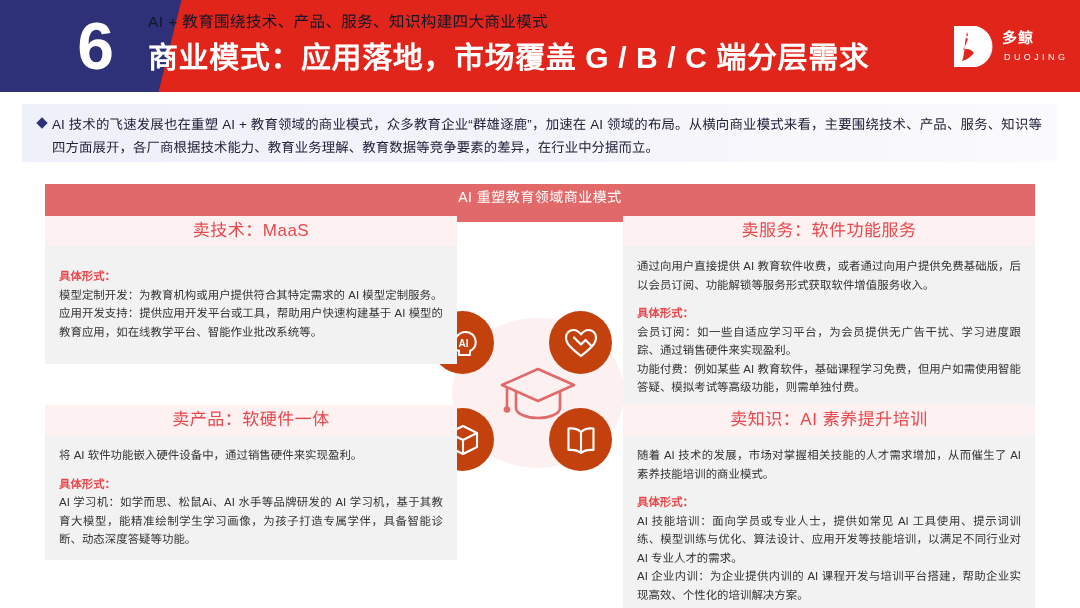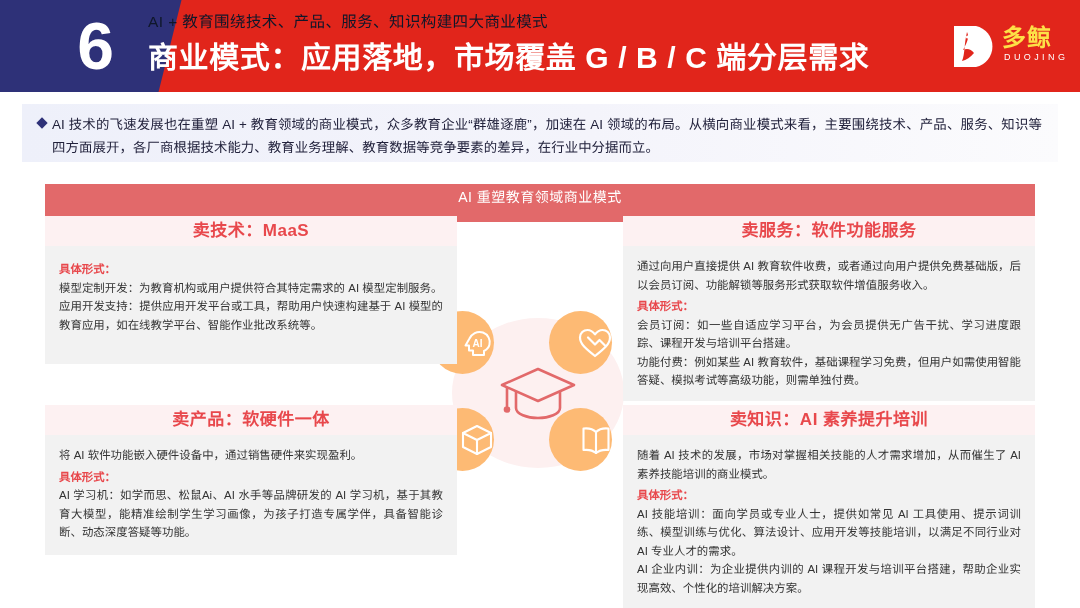--- a/index.html
+++ b/index.html
@@ -60,22 +60,22 @@
   .logo {
     position: absolute; right: 16px; top: 24px;
     width: 112px; height: 48px;
   }
   .logo-mark {
     position: absolute; left: 0; top: 0;
     width: 45px; height: 45px;
   }
   .logo-cn {
     position: absolute; left: 50px; top: 1px;
-    color: #fde047;
-    font-size: 24px;
+    color: #ffffff;
+    font-size: 15px;
     font-weight: bold;
     letter-spacing: 1px;
     line-height: 26px;
     white-space: nowrap;
   }
   .logo-en {
     position: absolute; left: 52px; top: 28px;
     color: #ffffff;
     font-size: 9px;
     letter-spacing: 3.4px;
@@ -122,43 +122,43 @@
     position: absolute;
     left: 452px; top: 318px;
     width: 172px; height: 150px;
     background: #fdf0f0;
     border-radius: 50%;
   }
   .icon-circle {
     position: absolute;
     width: 63px; height: 63px;
     border-radius: 50%;
-    background: #fdba74;
+    background: #c2410c;
     display: flex;
     align-items: center;
-    justify-content: flex-end;
+    justify-content: center;
   }
   .icon-circle svg { display: block; }
   .ic-ai   { left: 431px; top: 311px; }
   .ic-svc  { left: 549px; top: 311px; }
   .ic-prod { left: 431px; top: 408px; }
   .ic-know { left: 549px; top: 408px; }
   .cap-icon {
     position: absolute;
     left: 496px; top: 362px;
     width: 84px; height: 62px;
   }
 
   
   .card { position: absolute; }
   .card-title {
     background: #fdf1f2;
     color: #e8484c;
     font-size: 17px;
-    font-weight: bold;
+    font-weight: normal;
     line-height: 30px;
     height: 30px;
     text-align: center;
     letter-spacing: 0.5px;
   }
   .card-body {
     background: #f2f2f2;
     padding: 11px 14px 11px 14px;
   }
   .card-lead {
@@ -166,21 +166,21 @@
     font-size: 11.4px;
     line-height: 18.5px;
     letter-spacing: 0.05px;
     text-align: justify;
   }
   .card-subhead {
     color: #e8484c;
     font-size: 11.4px;
     font-weight: bold;
     line-height: 18.5px;
-    margin-top: 3px;
+    margin-top: 10px;
   }
   .card-line {
     color: #333333;
     font-size: 11.4px;
     line-height: 18.5px;
     letter-spacing: 0.05px;
     text-align: justify;
   }
 
   
@@ -276,21 +276,21 @@
       <div class="card-line">模型定制开发：为教育机构或用户提供符合其特定需求的 AI 模型定制服务。</div>
       <div class="card-line">应用开发支持：提供应用开发平台或工具，帮助用户快速构建基于 AI 模型的教育应用，如在线教学平台、智能作业批改系统等。</div>
     </div>
   </div>
 
   <div class="card" id="card-service">
     <div class="card-title">卖服务：软件功能服务</div>
     <div class="card-body">
       <div class="card-lead">通过向用户直接提供 AI 教育软件收费，或者通过向用户提供免费基础版，后以会员订阅、功能解锁等服务形式获取软件增值服务收入。</div>
       <div class="card-subhead">具体形式：</div>
-      <div class="card-line">会员订阅：如一些自适应学习平台，为会员提供无广告干扰、学习进度跟踪、课程开发与培训平台搭建。</div>
+      <div class="card-line">会员订阅：如一些自适应学习平台，为会员提供无广告干扰、学习进度跟踪、通过销售硬件来实现盈利。</div>
       <div class="card-line">功能付费：例如某些 AI 教育软件，基础课程学习免费，但用户如需使用智能答疑、模拟考试等高级功能，则需单独付费。</div>
     </div>
   </div>
 
   <div class="card" id="card-product">
     <div class="card-title">卖产品：软硬件一体</div>
     <div class="card-body">
       <div class="card-lead">将 AI 软件功能嵌入硬件设备中，通过销售硬件来实现盈利。</div>
       <div class="card-subhead">具体形式：</div>
       <div class="card-line">AI 学习机：如学而思、松鼠Ai、AI 水手等品牌研发的 AI 学习机，基于其教育大模型，能精准绘制学生学习画像，为孩子打造专属学伴，具备智能诊断、动态深度答疑等功能。</div>

